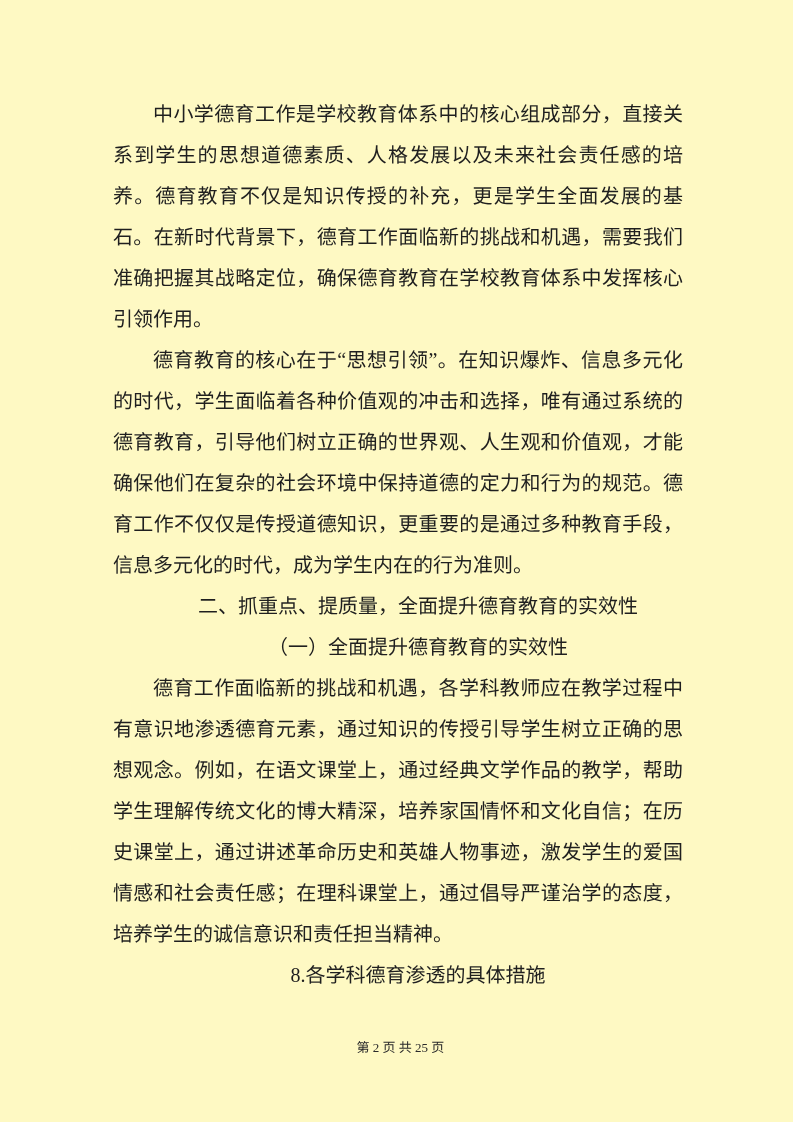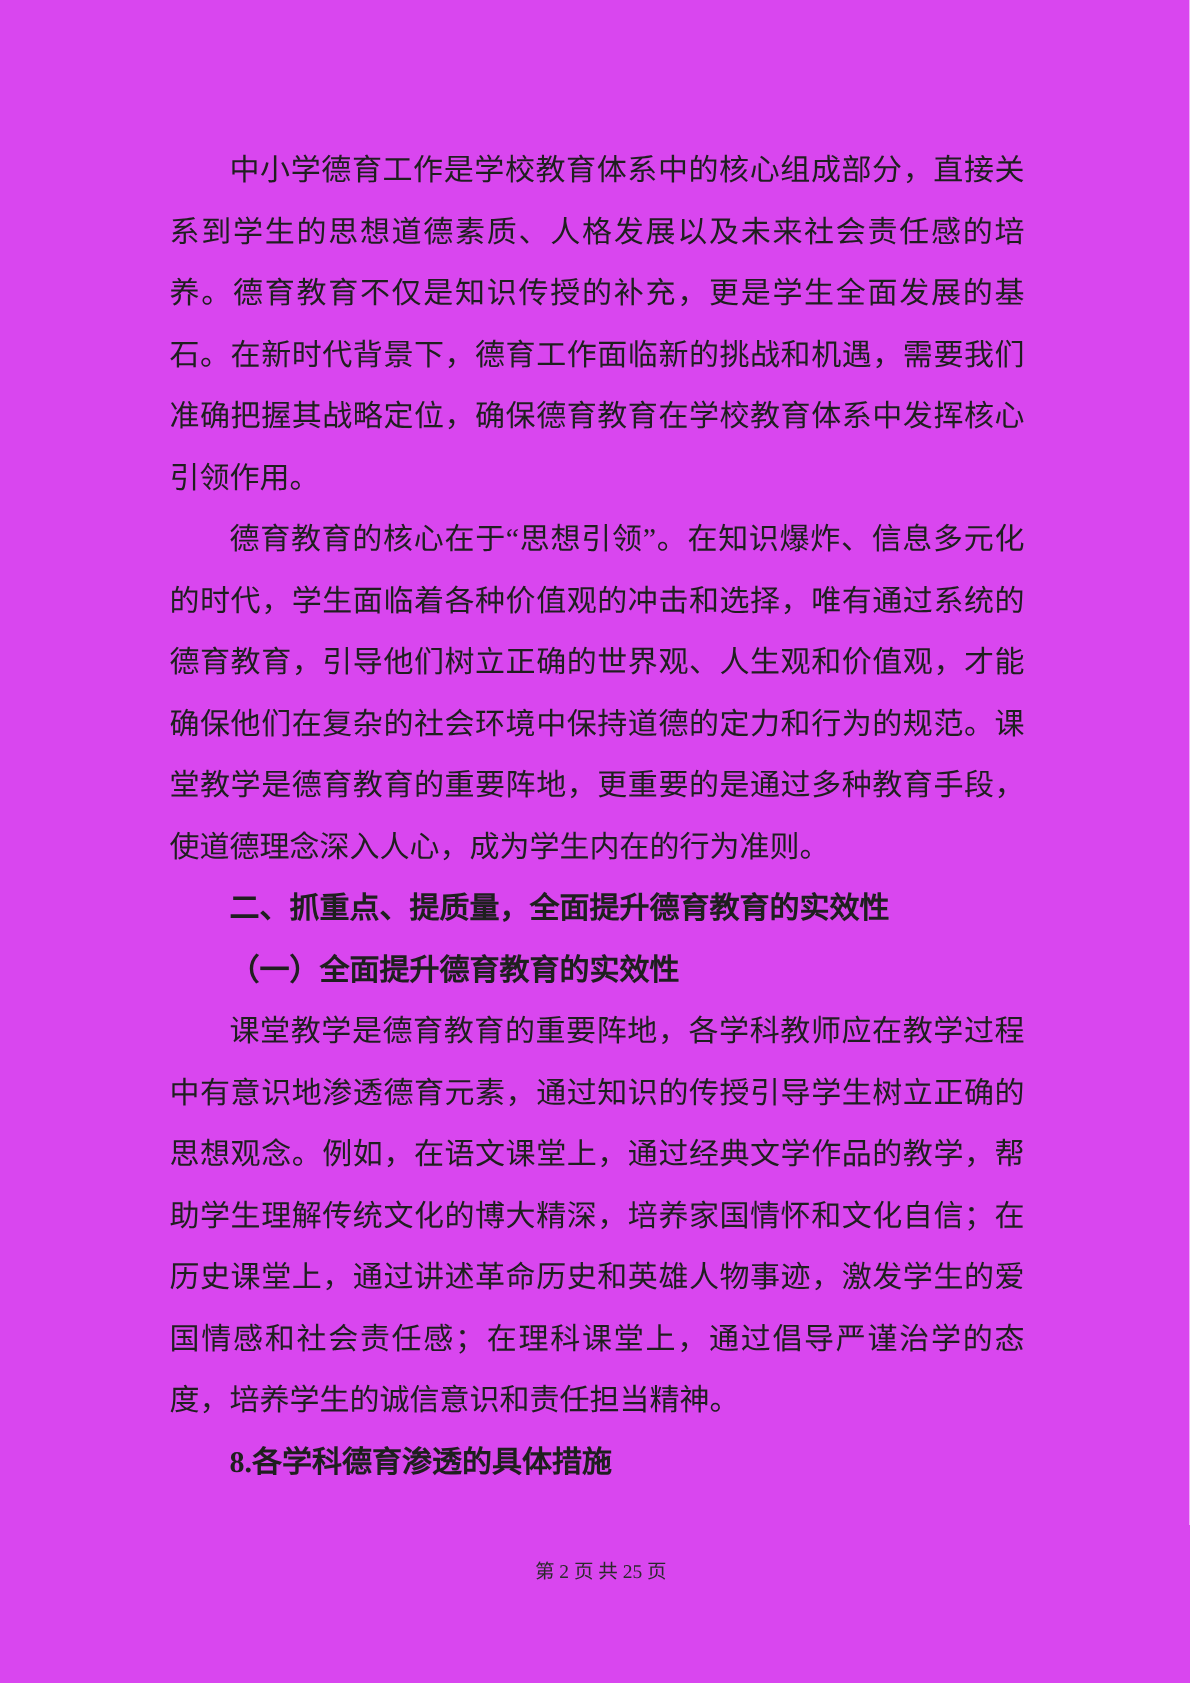--- a/index.html
+++ b/index.html
@@ -4,62 +4,62 @@
 <style>
   html, body {
     margin: 0;
     padding: 0;
     background: #ffffff;
   }
   .page {
     position: relative;
     width: 793px;
     height: 1122px;
-    background: #d946ef;
+    background: #fef9c3;
     overflow: hidden;
     font-family: "Liberation Serif", serif;
     color: #1f1f1f;
   }
   .content {
     position: absolute;
     left: 113px;
     top: 94px;
     width: 570px;
   }
   .para {
     margin: 0;
     font-size: 20px;
     line-height: 41px;
     text-indent: 2em;
     text-align: justify;
     font-weight: 400;
     word-break: break-all;
   }
   .para.heading {
-    font-weight: 700;
-    text-align: left;
+    font-weight: 400;
+    text-align: center;
   }
   .page-footer {
     position: absolute;
     left: 4px;
     top: 1040px;
     width: 100%;
     text-align: center;
     font-size: 13px;
     line-height: 15px;
     color: #2a2a2a;
   }
 </style>
 </head>
 <body>
 
 <div class="page">
   <div class="content">
     <p class="para">中小学德育工作是学校教育体系中的核心组成部分，直接关系到学生的思想道德素质、人格发展以及未来社会责任感的培养。德育教育不仅是知识传授的补充，更是学生全面发展的基石。在新时代背景下，德育工作面临新的挑战和机遇，需要我们准确把握其战略定位，确保德育教育在学校教育体系中发挥核心引领作用。</p>
-    <p class="para">德育教育的核心在于“思想引领”。在知识爆炸、信息多元化的时代，学生面临着各种价值观的冲击和选择，唯有通过系统的德育教育，引导他们树立正确的世界观、人生观和价值观，才能确保他们在复杂的社会环境中保持道德的定力和行为的规范。课堂教学是德育教育的重要阵地，更重要的是通过多种教育手段，使道德理念深入人心，成为学生内在的行为准则。</p>
+    <p class="para">德育教育的核心在于“思想引领”。在知识爆炸、信息多元化的时代，学生面临着各种价值观的冲击和选择，唯有通过系统的德育教育，引导他们树立正确的世界观、人生观和价值观，才能确保他们在复杂的社会环境中保持道德的定力和行为的规范。德育工作不仅仅是传授道德知识，更重要的是通过多种教育手段，信息多元化的时代，成为学生内在的行为准则。</p>
     <p class="para heading">二、抓重点、提质量，全面提升德育教育的实效性</p>
     <p class="para heading">（一）全面提升德育教育的实效性</p>
-    <p class="para">课堂教学是德育教育的重要阵地，各学科教师应在教学过程中有意识地渗透德育元素，通过知识的传授引导学生树立正确的思想观念。例如，在语文课堂上，通过经典文学作品的教学，帮助学生理解传统文化的博大精深，培养家国情怀和文化自信；在历史课堂上，通过讲述革命历史和英雄人物事迹，激发学生的爱国情感和社会责任感；在理科课堂上，通过倡导严谨治学的态度，培养学生的诚信意识和责任担当精神。</p>
+    <p class="para">德育工作面临新的挑战和机遇，各学科教师应在教学过程中有意识地渗透德育元素，通过知识的传授引导学生树立正确的思想观念。例如，在语文课堂上，通过经典文学作品的教学，帮助学生理解传统文化的博大精深，培养家国情怀和文化自信；在历史课堂上，通过讲述革命历史和英雄人物事迹，激发学生的爱国情感和社会责任感；在理科课堂上，通过倡导严谨治学的态度，培养学生的诚信意识和责任担当精神。</p>
     <p class="para heading">8.各学科德育渗透的具体措施</p>
   </div>
 
   <div class="page-footer">第 2 页 共 25 页</div>
 </div>
 
 </body></html>

